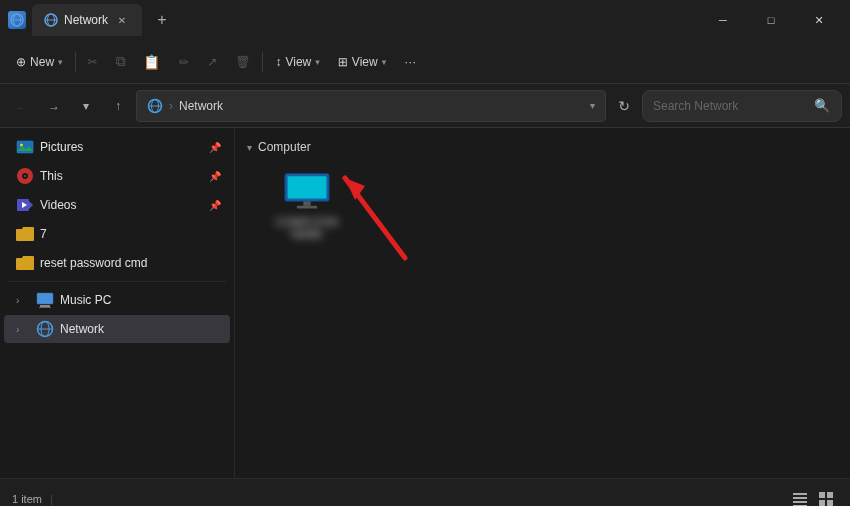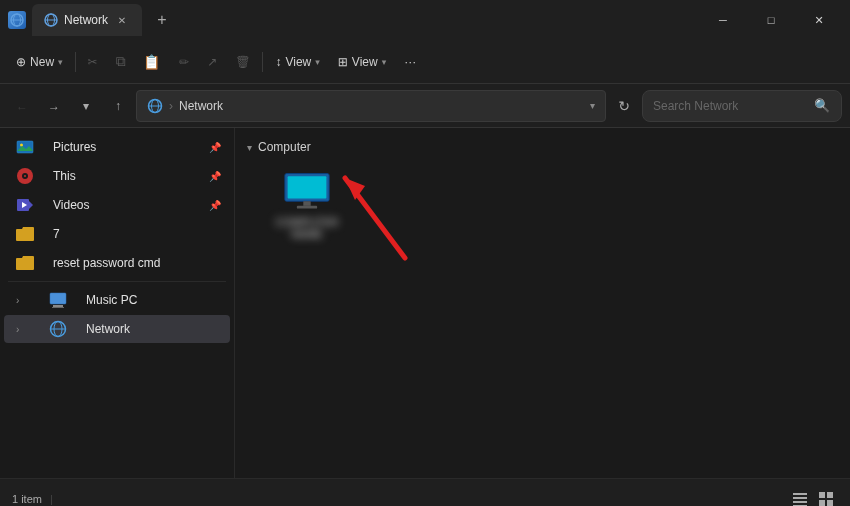--- a/index.html
+++ b/index.html
@@ -190,21 +190,21 @@
     }
     .sidebar::-webkit-scrollbar { width: 4px; }
     .sidebar::-webkit-scrollbar-thumb { background: #444; border-radius: 2px; }
     .sidebar-item {
       display: flex;
       align-items: center;
       padding: 4px 8px 4px 12px;
       height: 28px;
       font-size: 12px;
       cursor: pointer;
-      gap: 19px;
+      gap: 6px;
       border-radius: 4px;
       margin: 1px 4px;
     }
     .sidebar-item.active { background: #37373d; }
     .sidebar-item-pinned {
       color: #4a9de0;
       font-size: 10px;
       margin-left: auto;
     }
     .sidebar-divider {

